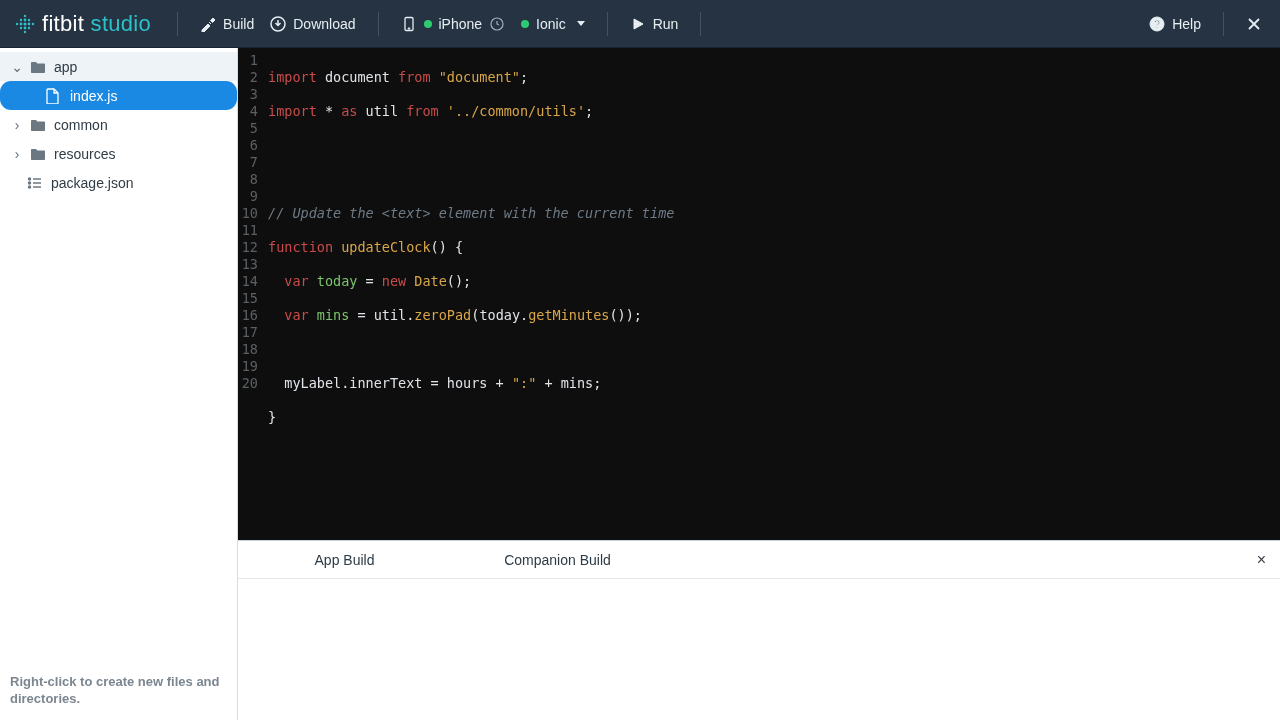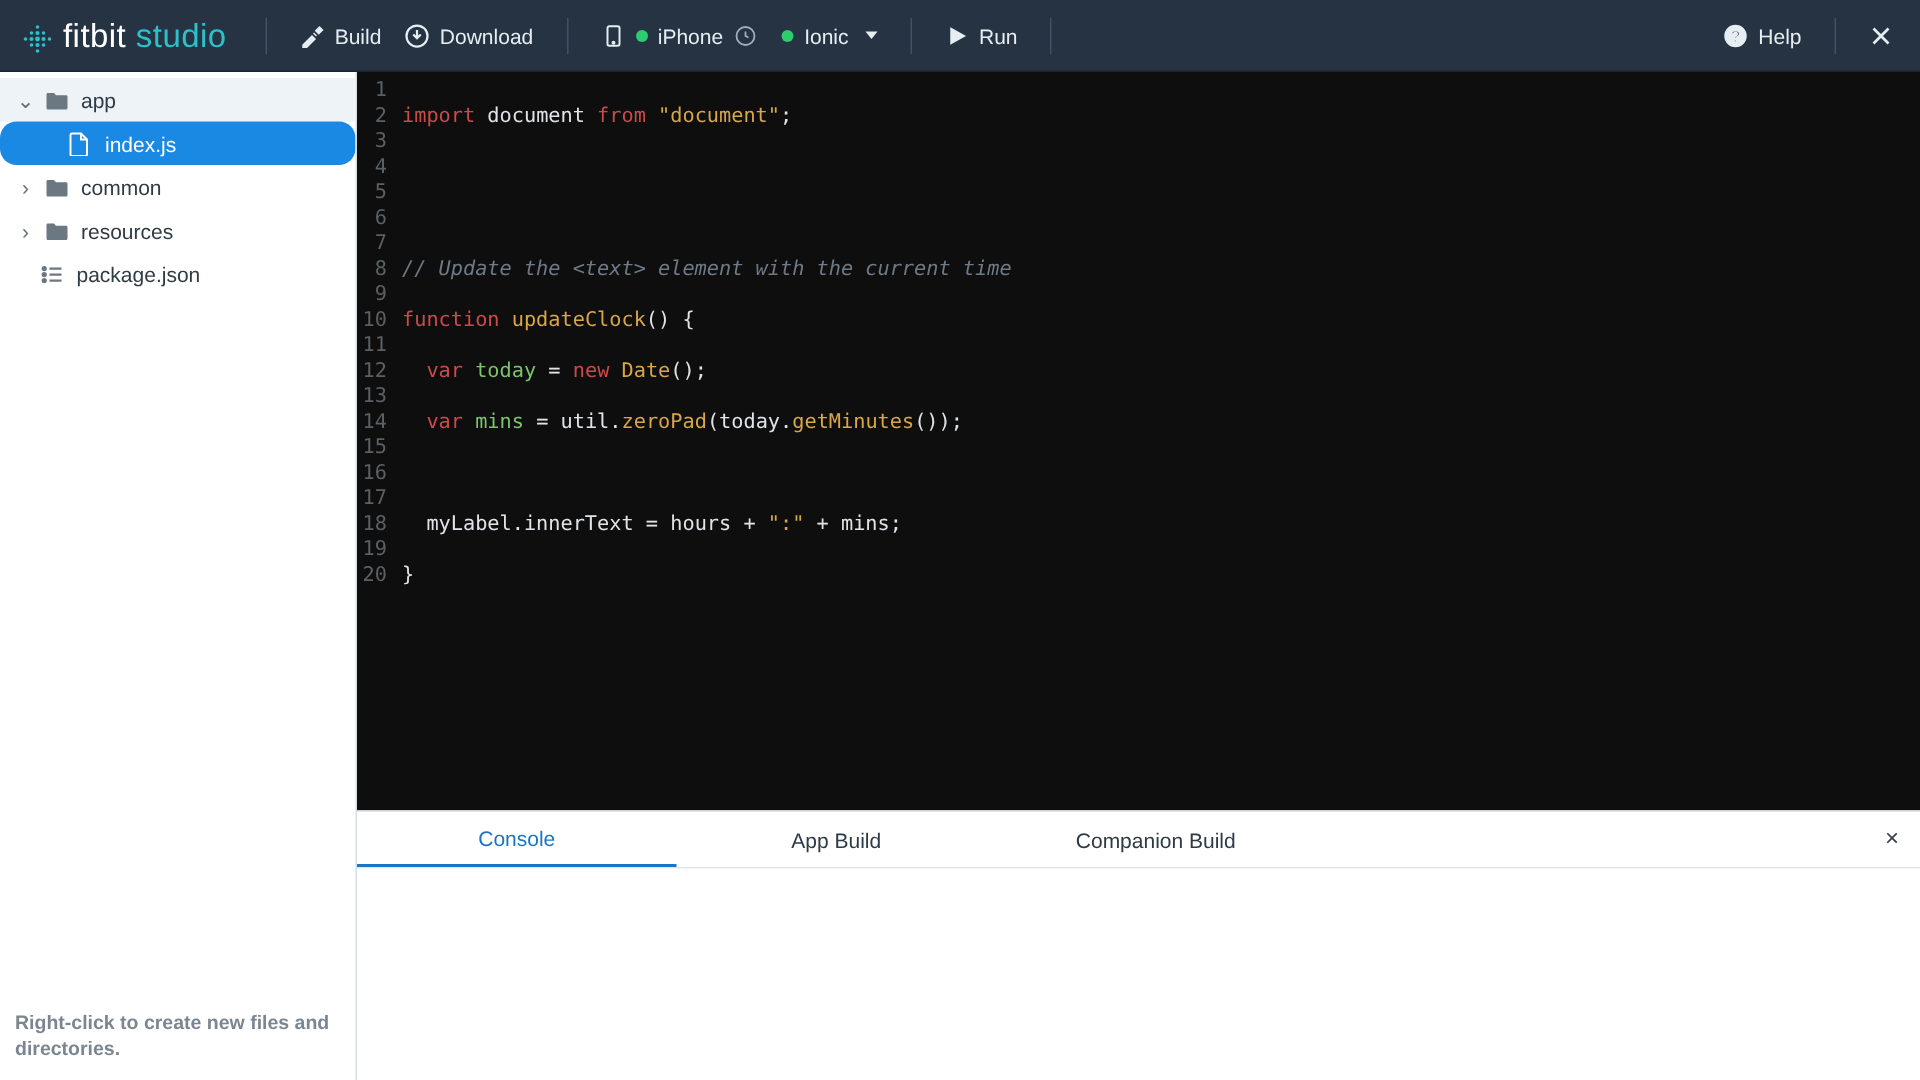--- a/index.html
+++ b/index.html
@@ -10,21 +10,21 @@
   .topbar {
     height: 48px;
     background: #253343;
     color: #e6eef2;
     display: flex;
     align-items: center;
     padding: 0 10px;
     font-size: 14px;
     border-bottom: 1px solid #1a2430;
   }
-  .logo { display: flex; align-items: flex-end; gap: 6px; padding: 0 12px 0 4px; }
+  .logo { display: flex; align-items: center; gap: 6px; padding: 0 12px 0 4px; }
   .logo-mark { color:#2cc0c8; display:flex; align-items:center;}
   .logo-text { font-size: 22px; color: #fff; font-weight: 400; letter-spacing: 0.3px;}
   .logo-text .studio-word { color: #2cc0c8; }
   .vdiv { width: 1px; height: 24px; background: #425262; margin: 0 14px; }
   .tbtn { display:flex; align-items:center; gap:7px; padding:0 8px; cursor:pointer; color:#e6eef2;text-align:right; }
   .tbtn svg { width:16px; height:16px; fill:currentColor; stroke:currentColor; }
   .statusdot { width:8px; height:8px; border-radius:50%; display:inline-block; }
   .statusdot.green { background:#2ecc71; }
   .caret-down { width:0; height:0; border-left:4px solid transparent; border-right:4px solid transparent; border-top:5px solid #e6eef2; margin-left:4px;}
   .spacer { flex:1; }
@@ -301,20 +301,21 @@
           <div>14</div>
           <div>15</div>
           <div>16</div>
           <div>17</div>
           <div>18</div>
           <div>19</div>
           <div>20</div>
         </div>
       <div class="code">
 <div class="codeline"><span class="tok-key">import </span><span class="tok-ident">document </span><span class="tok-key">from </span><span class="tok-str">"document"</span><span class="tok-op">;</span></div>
+<div class="codeline"><span class="tok-key">import </span><span class="tok-op">* </span><span class="tok-key">as </span><span class="tok-ident">util </span><span class="tok-key">from </span><span class="tok-str">'../common/utils'</span><span class="tok-op">;</span></div>
 <div class="codeline"></div>
 <div class="codeline"></div>
 <div class="codeline"><span class="tok-comment">// Update the &lt;text&gt; element with the current time</span></div>
 <div class="codeline"><span class="tok-key">function </span><span class="tok-fn">updateClock</span><span class="tok-op">() {</span></div>
 <div class="codeline"><span>  </span><span class="tok-key">var </span><span class="tok-name">today </span><span class="tok-op">= </span><span class="tok-key">new </span><span class="tok-fn">Date</span><span class="tok-op">();</span></div>
 <div class="codeline"><span>  </span><span class="tok-key">var </span><span class="tok-name">mins </span><span class="tok-op">= </span><span class="tok-ident">util</span><span class="tok-op">.</span><span class="tok-fn">zeroPad</span><span class="tok-op">(</span><span class="tok-ident">today</span><span class="tok-op">.</span><span class="tok-fn">getMinutes</span><span class="tok-op">());</span></div>
 <div class="codeline"></div>
 <div class="codeline"><span class="tok-ident">  myLabel.innerText </span><span class="tok-op">= </span><span class="tok-ident">hours </span><span class="tok-op">+ </span><span class="tok-str">":" </span><span class="tok-op">+ </span><span class="tok-ident">mins;</span></div>
 <div class="codeline"><span class="tok-op">}</span></div>
 <div class="codeline"></div>
@@ -322,21 +323,20 @@
 
 
 
 
 
       </div>
     </div>
 
     <div class="bottompanel">
       <div class="tabrow">
-        <div class="b-tab active">Console</div>
         <div class="b-tab">App Build</div>
         <div class="b-tab">Companion Build</div>
         <div class="closep">×</div>
       </div>
       <div class="consolebody"></div>
     </div>
 
   </div>
 </div>
 

